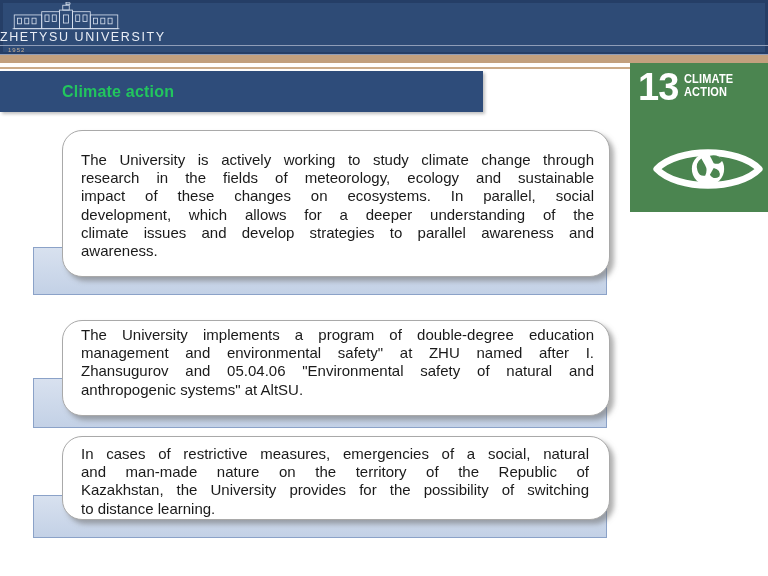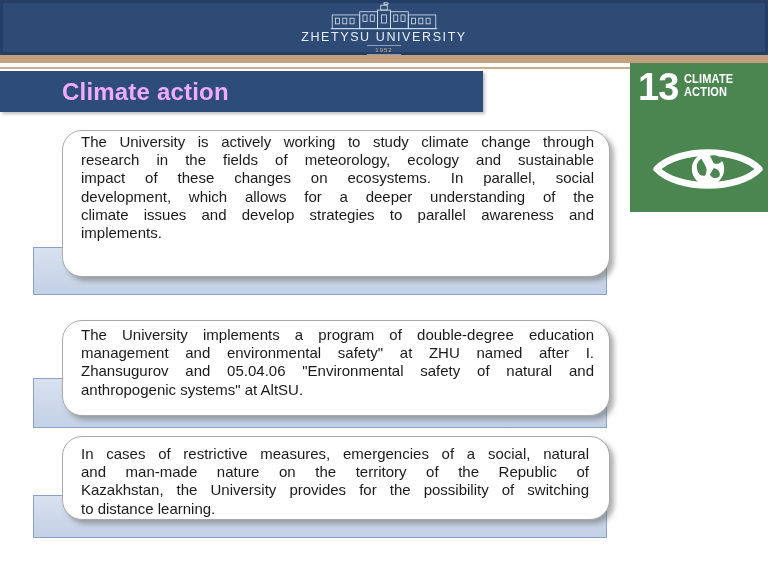--- a/index.html
+++ b/index.html
@@ -9,21 +9,21 @@
   }
 
   
   .header-band {
     position:absolute; left:0; top:0; width:768px; height:55px;
     background:#2E4B76;
     box-shadow: inset 0 0 0 3px rgba(10,25,55,0.25);
   }
   .logo-wrap {
     position:absolute; left:0; top:0; width:768px; height:55px;
-    display:flex; flex-direction:column; align-items:center; justify-content:flex-start;
+    display:flex; flex-direction:column; justify-content:flex-start;
   }
   .logo-building { margin-top:2px; }
   .logo-name {
     color:#E9EEF6; font-size:12.5px; letter-spacing:1.6px; font-weight:400;
     line-height:1; margin-top:1px; white-space:nowrap;
   }
   .logo-year {
     color:#C9B194; font-size:6px; line-height:1; margin-top:2px;
     border-top:1px solid #8f9db8; border-bottom:1px solid #8f9db8;
     padding:1px 8px; letter-spacing:1px;
@@ -31,21 +31,21 @@
   .tan-stripe { position:absolute; left:0; top:55px; width:768px; height:8px; background:#C2A07E; }
   .tan-line   { position:absolute; left:0; top:67px; width:768px; height:2px; background:#CBAB89; }
 
   
   .title-bar {
     position:absolute; left:0; top:71px; width:483px; height:41px;
     background:#2E4C7A; box-shadow:2px 2px 3px rgba(0,0,0,0.25);
     display:flex; align-items:center;
   }
   .title-bar .title-text {
-    color:#f0abfc; font-size:24px; font-weight:700; padding-left:62px;
+    color:#22c55e; font-size:16px; font-weight:700; padding-left:62px;
     letter-spacing:0.2px;
   }
 
   
   .sdg-badge {
     position:absolute; left:630px; top:63px; width:155px; height:149px;
     background:#4B8550; color:#fff; box-sizing:border-box; padding:7px 8px;
   }
   .sdg-top { display:flex; align-items:flex-start; }
   .sdg-number { font-size:38px; font-weight:700; line-height:0.9; letter-spacing:-1px; }
@@ -66,21 +66,21 @@
   .accent-2 { top:378px; height:50px; }
   .accent-3 { top:495px; height:43px; }
 
   .text-box {
     position:absolute; left:62px; width:548px;
     background:#ffffff; border:1px solid #A9A9A9; border-radius:20px;
     box-shadow:4px 4px 5px rgba(110,110,110,0.55);
     box-sizing:border-box; color:#1A1A1A;
     font-size:15px; line-height:18.2px;
   }
-  .box-1 { top:130px; height:147px; padding:2px 15px 0 18px; }
+  .box-1 { top:130px; height:147px; padding:20px 15px 0 18px; }
   .box-2 { top:320px; height:96px; padding:5px 15px 0 18px; }
   .box-3 { top:436px; height:84px; padding:8px 20px 0 18px; }
 
   .tline { text-align:justify; text-align-last:justify; white-space:nowrap; }
   .tline.last { text-align-last:left; }
 </style>
 </head>
 <body>
 
 <div class="slide">
@@ -139,21 +139,21 @@
   <div class="accent-rect accent-1"></div>
   <div class="accent-rect accent-2"></div>
   <div class="accent-rect accent-3"></div>
 
   <div class="text-box box-1">
       <div class="tline">The University is actively working to study climate change through</div>
       <div class="tline">research in the fields of meteorology, ecology and sustainable</div>
       <div class="tline">impact of these changes on ecosystems. In parallel, social</div>
       <div class="tline">development, which allows for a deeper understanding of the</div>
       <div class="tline">climate issues and develop strategies to parallel awareness and</div>
-      <div class="tline last">implements.</div>
+      <div class="tline last">awareness.</div>
     </div>
   <div class="text-box box-2">
       <div class="tline">The University implements a program of double-degree education</div>
       <div class="tline">management and environmental safety" at ZHU named after I.</div>
       <div class="tline">Zhansugurov and 05.04.06 "Environmental safety of natural and</div>
       <div class="tline last">anthropogenic systems" at AltSU.</div>
     </div>
   <div class="text-box box-3">
       <div class="tline">In cases of restrictive measures, emergencies of a social, natural</div>
       <div class="tline">and man-made nature on the territory of the Republic of</div>

